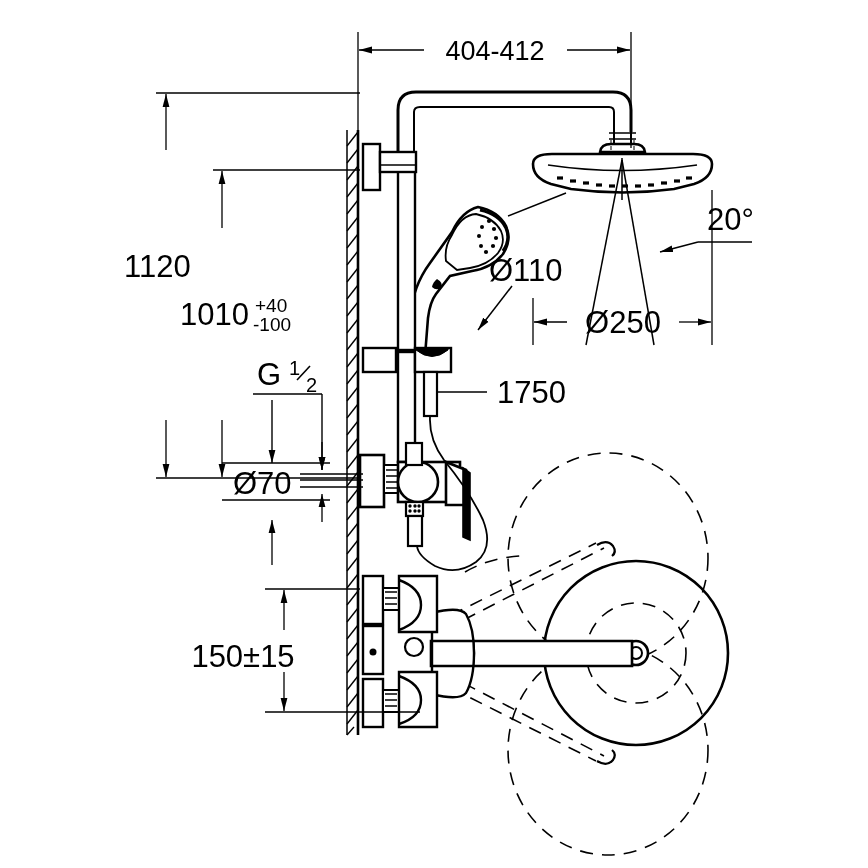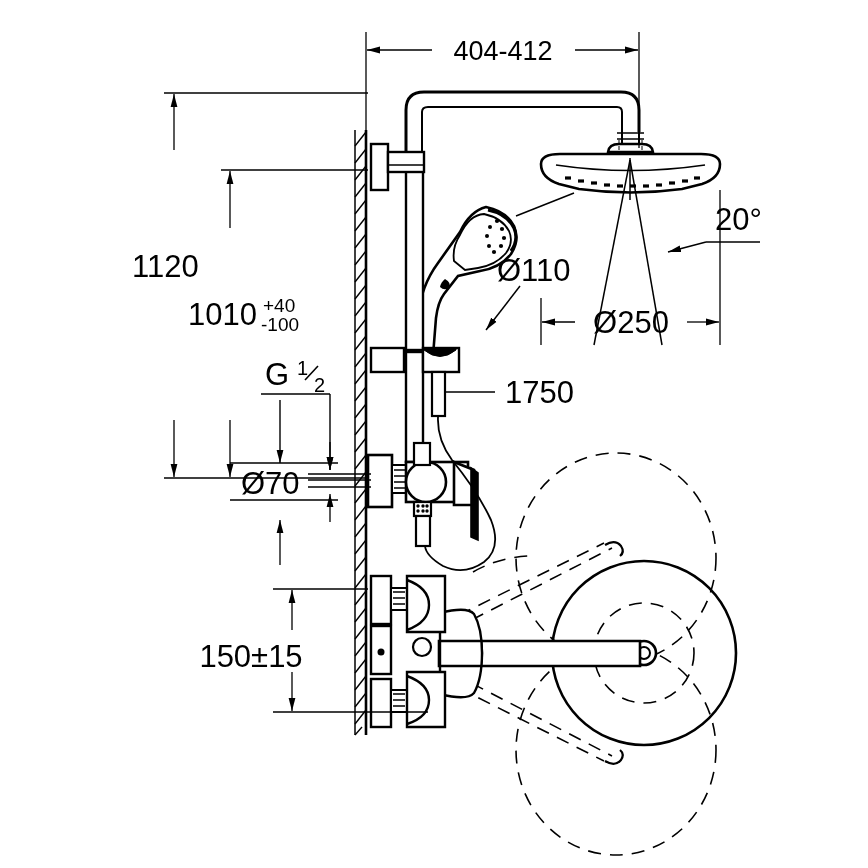--- a/index.html
+++ b/index.html
@@ -1,18 +1,18 @@
 <!DOCTYPE html>
 <html><head>
 <meta charset="utf-8">
 <style>
   html,body{margin:0;padding:0;background:#ffffff;}
   body{width:868px;height:868px;overflow:hidden;
        font-family:"Liberation Sans","DejaVu Sans",sans-serif;}
-  #stage{position:relative;width:692px;height:868px;background:#fff;margin-left:8px;}
+  #stage{position:relative;width:692px;height:868px;background:#fff;}
   svg{display:block;}
   .dimtext{font-family:"Liberation Sans","DejaVu Sans",sans-serif;fill:#000;}
 </style>
 </head>
 <body>
 
 <div id="stage">
 <svg width="868" height="868" viewBox="0 0 868 868">
 
   <defs>

